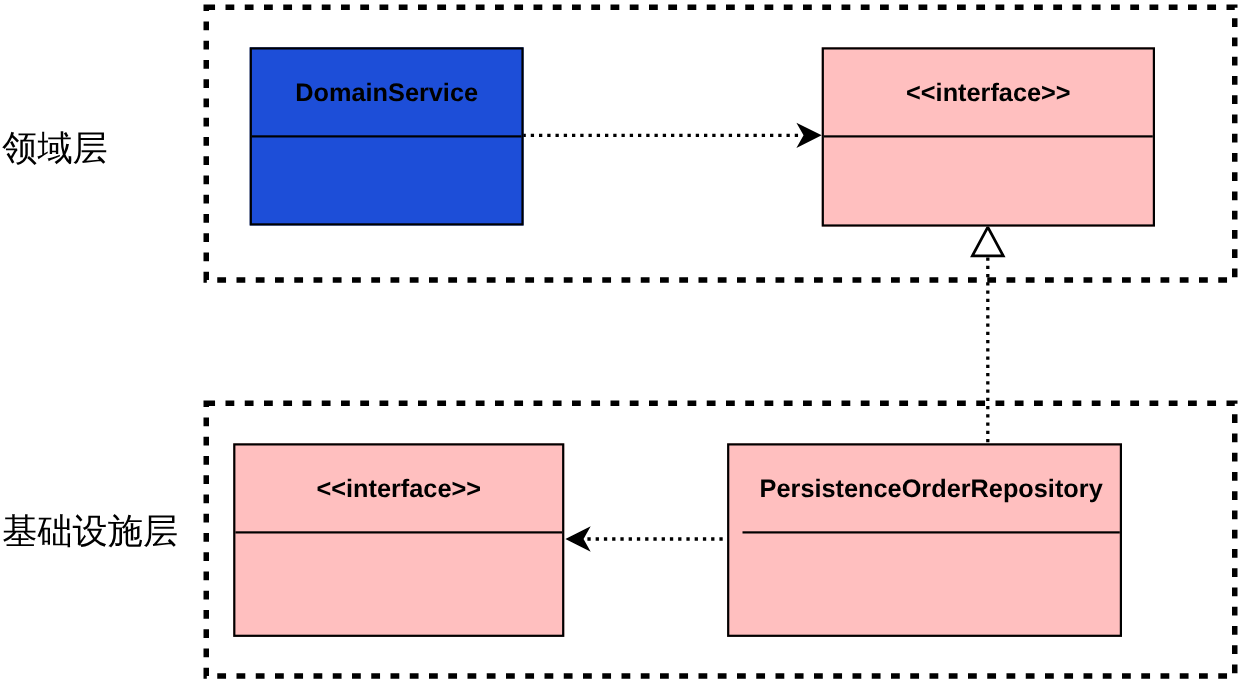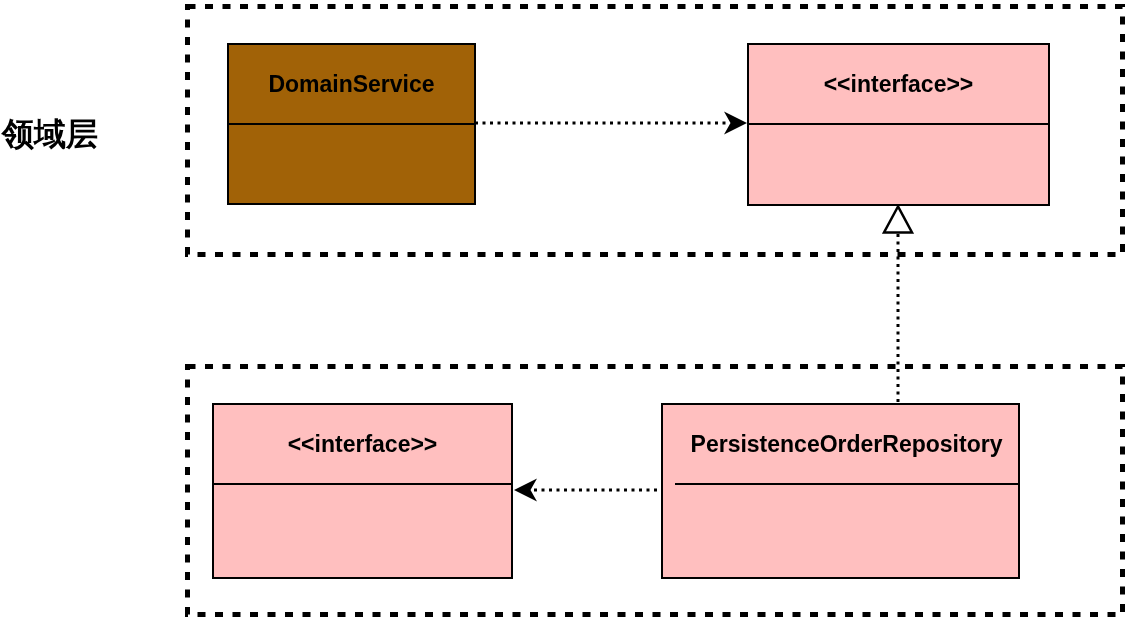--- a/index.html
+++ b/index.html
@@ -45,21 +45,21 @@
     white-space: nowrap;
   }
   .uml-body {
     flex: 1 1 auto;
   }
   .layer-label {
     position: absolute;
     z-index: 2;
     left: 2px;
     color: #000000;
-    font-weight: bold;
+    font-weight: normal;
     font-size: 32px;
     line-height: 44px;
     white-space: nowrap;
   }
   #label-domain-layer { top: 112px; }
   #label-infra-layer  { top: 461px; }
 
   #box-domain-service { left: 227px; top: 43px;  width: 249px; height: 162px; }
   #box-order-repo     { left: 747px; top: 43px;  width: 303px; height: 163px; }
   #box-repository-t   { left: 212px; top: 403px; width: 301px; height: 176px; }
@@ -79,22 +79,23 @@
     <polygon points="747,123 724,111.5 730.5,123 724,134.5" fill="#000000"></polygon>
 
     <line x1="898" y1="234" x2="898" y2="402" stroke="#000000" stroke-width="3" stroke-dasharray="3 4.5"></line>
     <polygon points="898,206.5 884,232.5 912,232.5" fill="#ffffff" stroke="#000000" stroke-width="2.5"></polygon>
 
     <line x1="702" y1="490" x2="534" y2="490" stroke="#000000" stroke-width="3" stroke-dasharray="3 4.5"></line>
     <polygon points="514,490 537,478.5 530.5,490 537,501.5" fill="#000000"></polygon>
   </svg>
 
   <div class="layer-label" id="label-domain-layer">领域层</div>
+  <div class="layer-label" id="label-infra-layer">基础设施层</div>
 
-  <div class="uml-class" id="box-domain-service" style="background-color: #a16207;">
+  <div class="uml-class" id="box-domain-service" style="background-color: #1d4ed8;">
     <div class="uml-title">
       <span>DomainService</span>
     </div>
     <div class="uml-body"></div>
   </div>
 
   <div class="uml-class" id="box-order-repo" style="background-color: rgb(255, 191, 191);">
     <div class="uml-title">
       <span>&lt;&lt;interface&gt;&gt;</span>
     </div>

